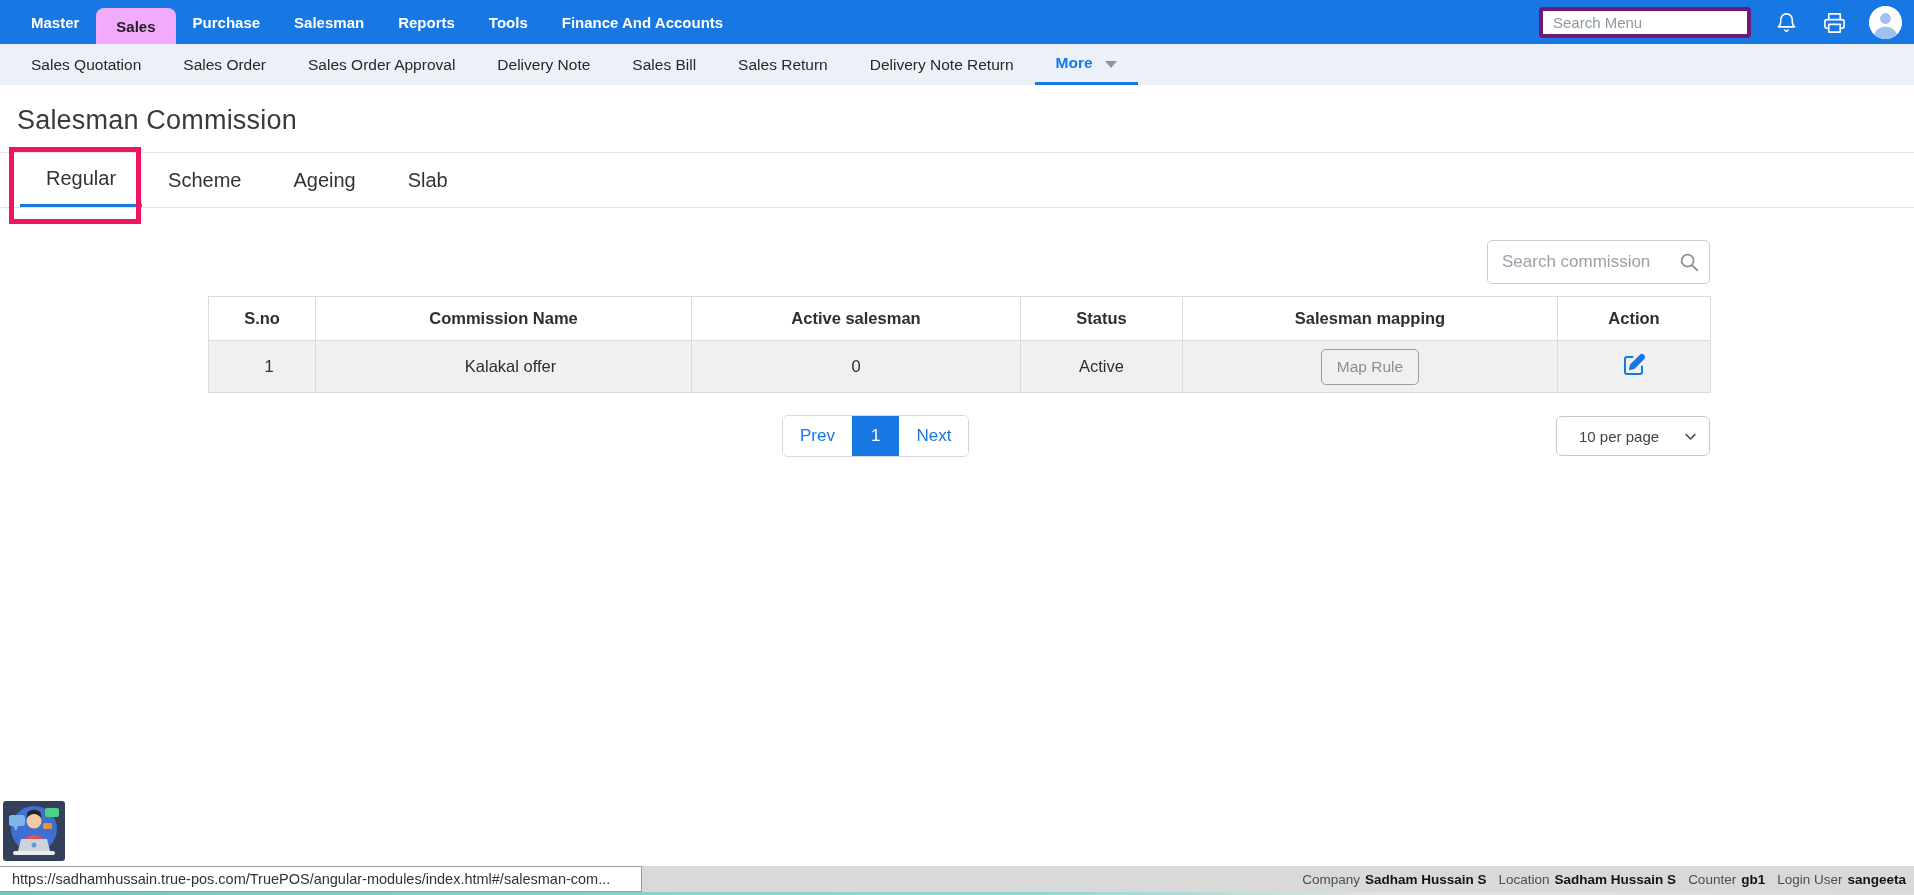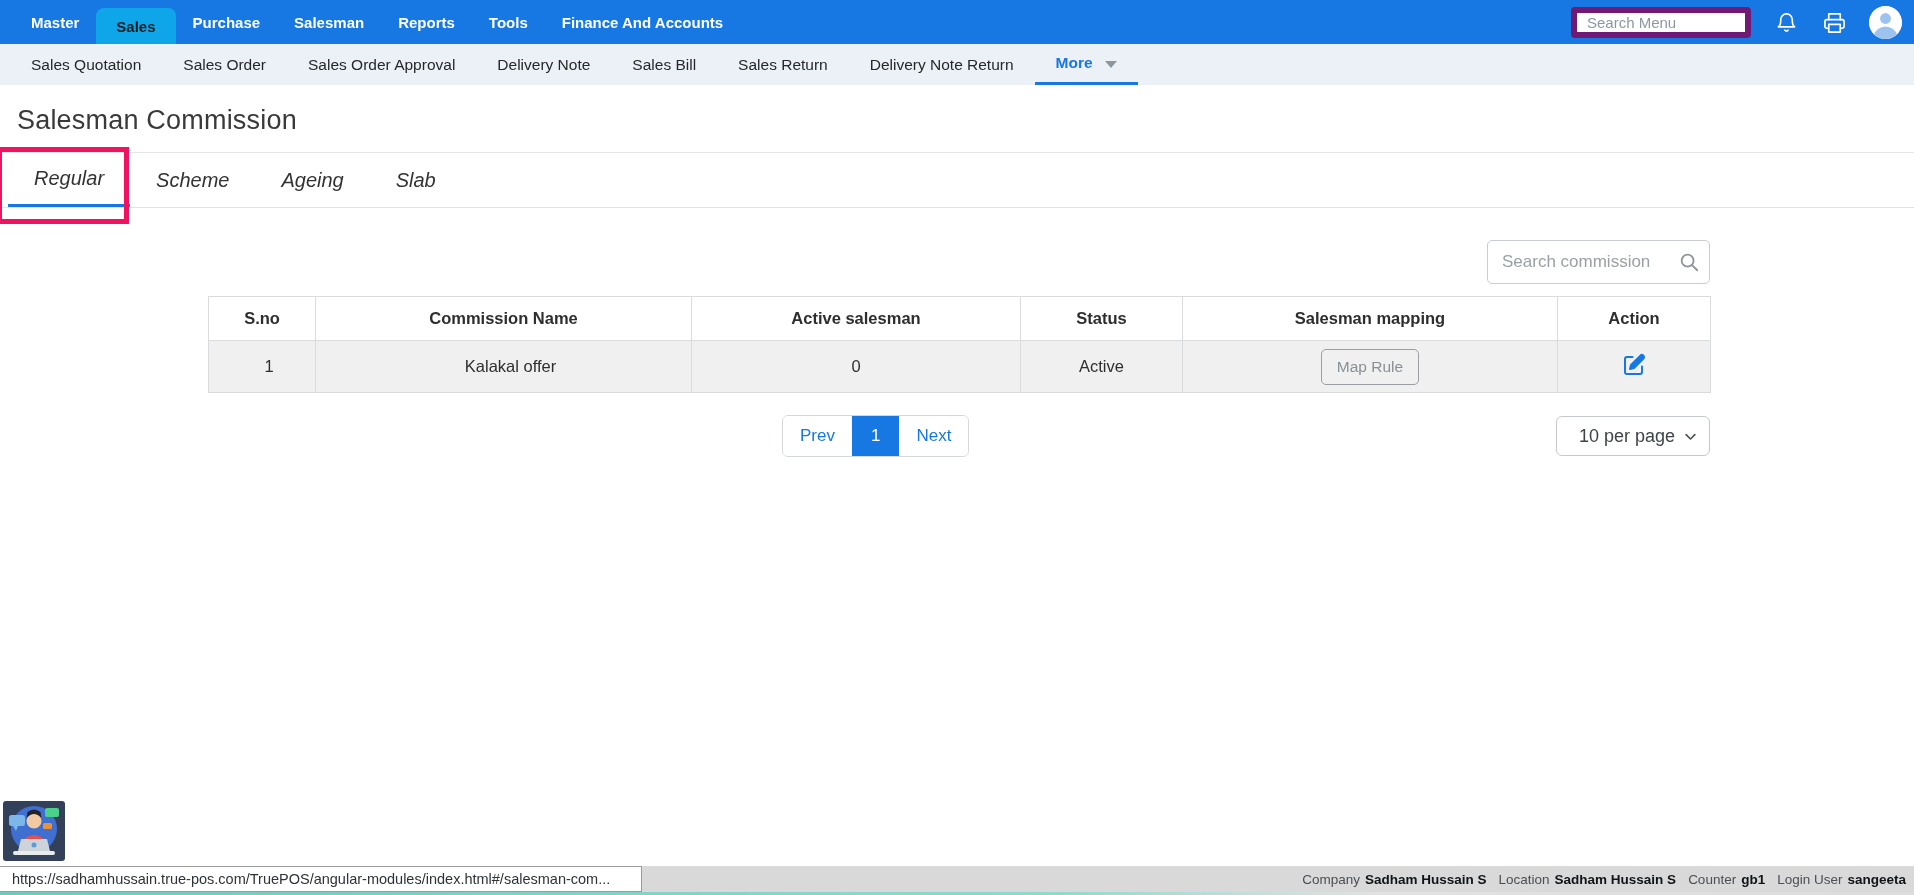--- a/index.html
+++ b/index.html
@@ -14,26 +14,26 @@
   .navbar {
     height:44px; background:#1778e3; display:flex; align-items:center;
     padding:0 12px 0 14px; position:relative;
   }
   .nav-items { display:flex; align-items:center; height:100%; }
   .nav-item {
     color:#ffffff; font-weight:bold; font-size:15px; padding:0 17px;
     height:100%; display:flex; align-items:center; cursor:pointer; white-space:nowrap;
   }
   .nav-item.active {
-    background:#0ea5e9; color:#1d1d1d; border-radius:8px 8px 0 0;
+    background:#f0abfc; color:#1d1d1d; border-radius:8px 8px 0 0;
     height:36px; align-self:flex-end; padding:0 20px;
   }
   .nav-right { margin-left:auto; display:flex; align-items:center; gap:22px; }
   .nav-search input {
-    width:180px; height:31px; border:6px solid #701a75; border-radius:4px;
+    width:212px; height:31px; border:4px solid #701a75; border-radius:4px;
     padding:0 10px; font-size:15px; color:#333; outline:none;
     font-family:"Liberation Sans", sans-serif;
   }
   .nav-search input::placeholder { color:#8d97a3; }
   .nav-icon { width:26px; height:26px; display:flex; align-items:center; justify-content:center; cursor:pointer; }
   .avatar { width:33px; height:33px; border-radius:50%; background:#ffffff; overflow:hidden; display:flex; align-items:center; justify-content:center; }
 
   
   .subnav {
     height:41px; background:#ecf1f8; display:flex; align-items:stretch; padding-left:10px;
@@ -45,21 +45,21 @@
   .subnav-item.more { color:#1778e3; font-weight:bold; border-bottom:3px solid #1778e3; gap:12px; }
   .caret-down {
     width:0; height:0; border-left:6px solid transparent; border-right:6px solid transparent;
     border-top:7px solid #8c96a1; margin-top:2px;
   }
 
   
   .page-head { padding:20px 0 16px 17px; border-bottom:1px solid #e4e6e8; }
   .page-title { font-size:27px; color:#3a3a3a; font-weight:400; letter-spacing:.2px; }
 
-  .tabs { height:55px; display:flex; align-items:stretch; border-bottom:1px solid #e0e2e4; padding-left:8px; position:relative;font-style:italic; }
+  .tabs { height:55px; display:flex; align-items:stretch; border-bottom:1px solid #e0e2e4; padding-left:20px; position:relative; }
   .tab {
     font-size:20px; color:#333; display:flex; align-items:center; padding:0 26px;
     cursor:pointer; position:relative; white-space:nowrap;
   }
   .tab.active { border-bottom:3px solid #1778e3; }
   .annotation-box { position:absolute; border:5px solid #f0135f; pointer-events:none; z-index:5; }
   .ann-regular { left:-11px; top:-6px; width:132px; height:77px; }
 
   
   .content { width:1502px; margin-left:208px; }
@@ -95,21 +95,21 @@
 
   
   .pager-row { display:flex; align-items:center; margin-top:22px; }
   .pager-spacer-l { width:574px; }
   .pager { display:flex; border:1px solid #d6d9dc; border-radius:6px; overflow:hidden; background:#fff; }
   .pager .pg { font-size:17px; color:#1778e3; padding:0 17px; height:40px; display:flex; align-items:center; cursor:pointer; background:#fff; border:none; font-family:"Liberation Sans", sans-serif; }
   .pager .pg.current { background:#1778e3; color:#fff; padding:0 19px; }
   .per-page-wrap { margin-left:auto; position:relative; }
   .per-page {
     width:154px; height:40px; border:1px solid #c6c9cc; border-radius:6px; background:#fff;
-    font-size:18px; color:#3f4449; padding:0 30px 0 22px; appearance:none; -webkit-appearance:none;
+    font-size:15px; color:#3f4449; padding:0 30px 0 22px; appearance:none; -webkit-appearance:none;
     font-family:"Liberation Sans", sans-serif; cursor:pointer;
   }
   .per-page-wrap .chev { position:absolute; right:12px; top:13px; pointer-events:none; }
 
   
   .chat-widget { position:absolute; left:3px; bottom:34px; width:62px; height:60px; border-radius:3px; overflow:hidden; cursor:pointer; }
   .statusbar {
     position:absolute; left:0; right:0; bottom:3px; height:26px; background:#d9d9d9;
     display:flex; align-items:center; justify-content:flex-end; padding-right:8px;
   }

